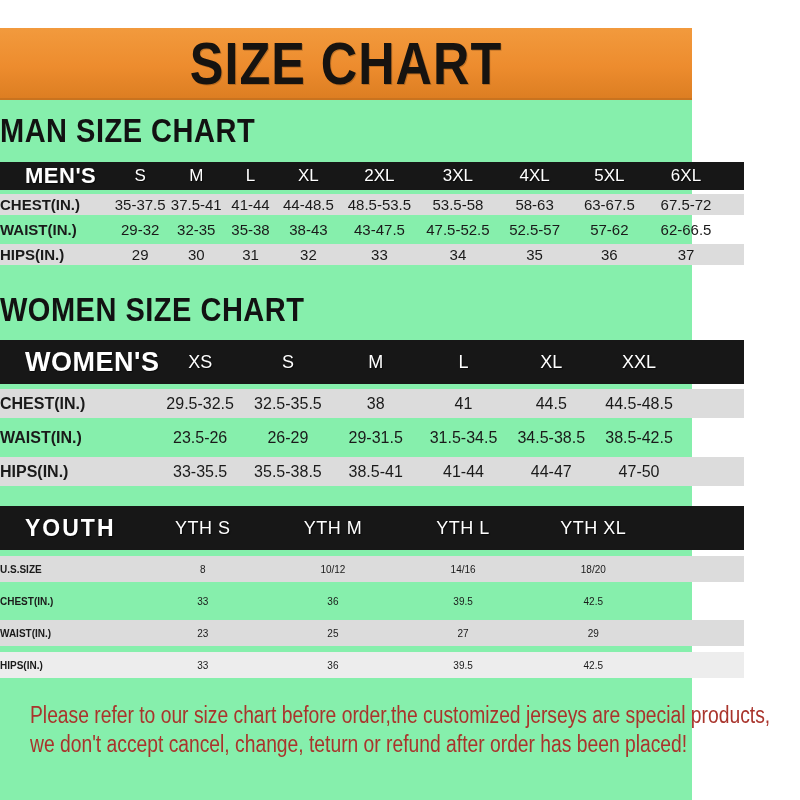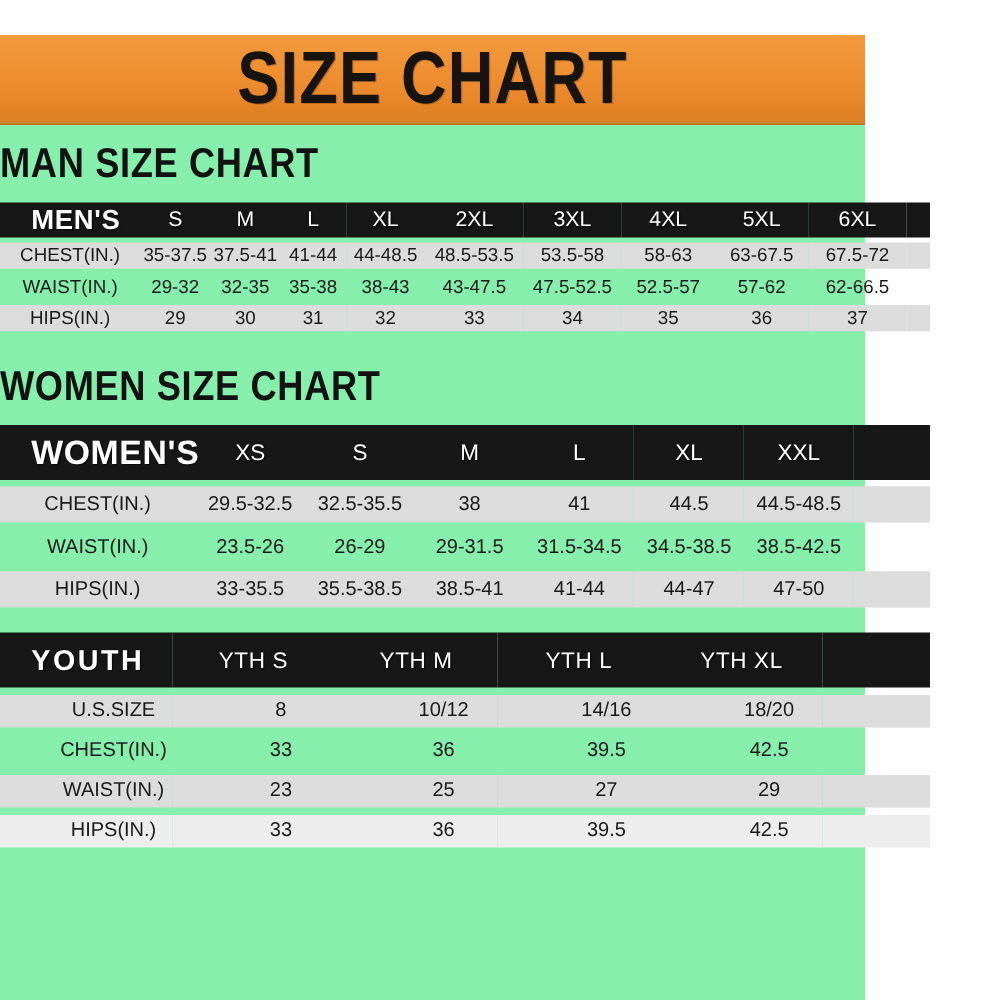--- a/index.html
+++ b/index.html
@@ -64,38 +64,38 @@
     text-align: left;
     padding-left: 25px;
     font-weight: bold;
     letter-spacing: 0.5px;
   }
   .size-table tbody td {
     text-align: center;
     color: #1a1a1a;
     padding: 0;
   }
-  .size-table tbody td.row-label { text-align: center; }
+  .size-table tbody td.row-label { text-align: left; font-weight: bold; }
 
   .table-men   { margin-top: 10px; border-spacing: 0 4px; }
   .table-men thead th { height: 28px; font-size: 17px; }
   .table-men thead th.rowhead-label { font-size: 22px; }
   .table-men tbody td { height: 21px; font-size: 15px; }
   .table-men tbody tr:nth-child(odd) { background: var(--row-gray, #dcdcdc); }
 
   .table-women { margin-top: 8px; border-spacing: 0 5px; }
   .table-women thead th { height: 44px; font-size: 18px; }
   .table-women thead th.rowhead-label { font-size: 27px; }
   .table-women tbody td { height: 29px; font-size: 16px; }
   .table-women tbody tr:nth-child(odd) { background: var(--row-gray, #dcdcdc); }
 
   .table-youth { margin-top: 9px; border-spacing: 0 6px; }
   .table-youth thead th { height: 44px; font-size: 18px; letter-spacing: 0.5px; }
   .table-youth thead th.rowhead-label { font-size: 23px; letter-spacing: 2px; }
-  .table-youth tbody td { height: 26px; font-size: 16px; padding-left: 44px; }
+  .table-youth tbody td { height: 26px; font-size: 10px; }
   .table-youth tbody tr:nth-child(1),
   .table-youth tbody tr:nth-child(3) { background: var(--row-gray, #dcdcdc); }
   .table-youth tbody tr:nth-child(4) { background: var(--row-light, #ededed); }
 
   
   .footer-note { margin: 17px 0 0 30px; color: var(--footer-red, #A9342C); }
   .footer-line {
     white-space: nowrap;
     font-size: 23.5px;
     line-height: 29px;
@@ -306,15 +306,19 @@
             <td>33</td>
             <td>36</td>
             <td>39.5</td>
             <td>42.5</td>
             <td></td>
           </tr>
         </tbody>
       </table>
   </section>
 
+  <footer class="footer-note">
+    <div class="footer-line">Please refer to our size chart before order,the customized jerseys are special products,</div>
+    <div class="footer-line">we don't accept cancel, change, teturn or refund after order has been placed!</div>
+  </footer>
 
   <div class="bottom-strip"></div>
 </div>
 
 </body></html>

